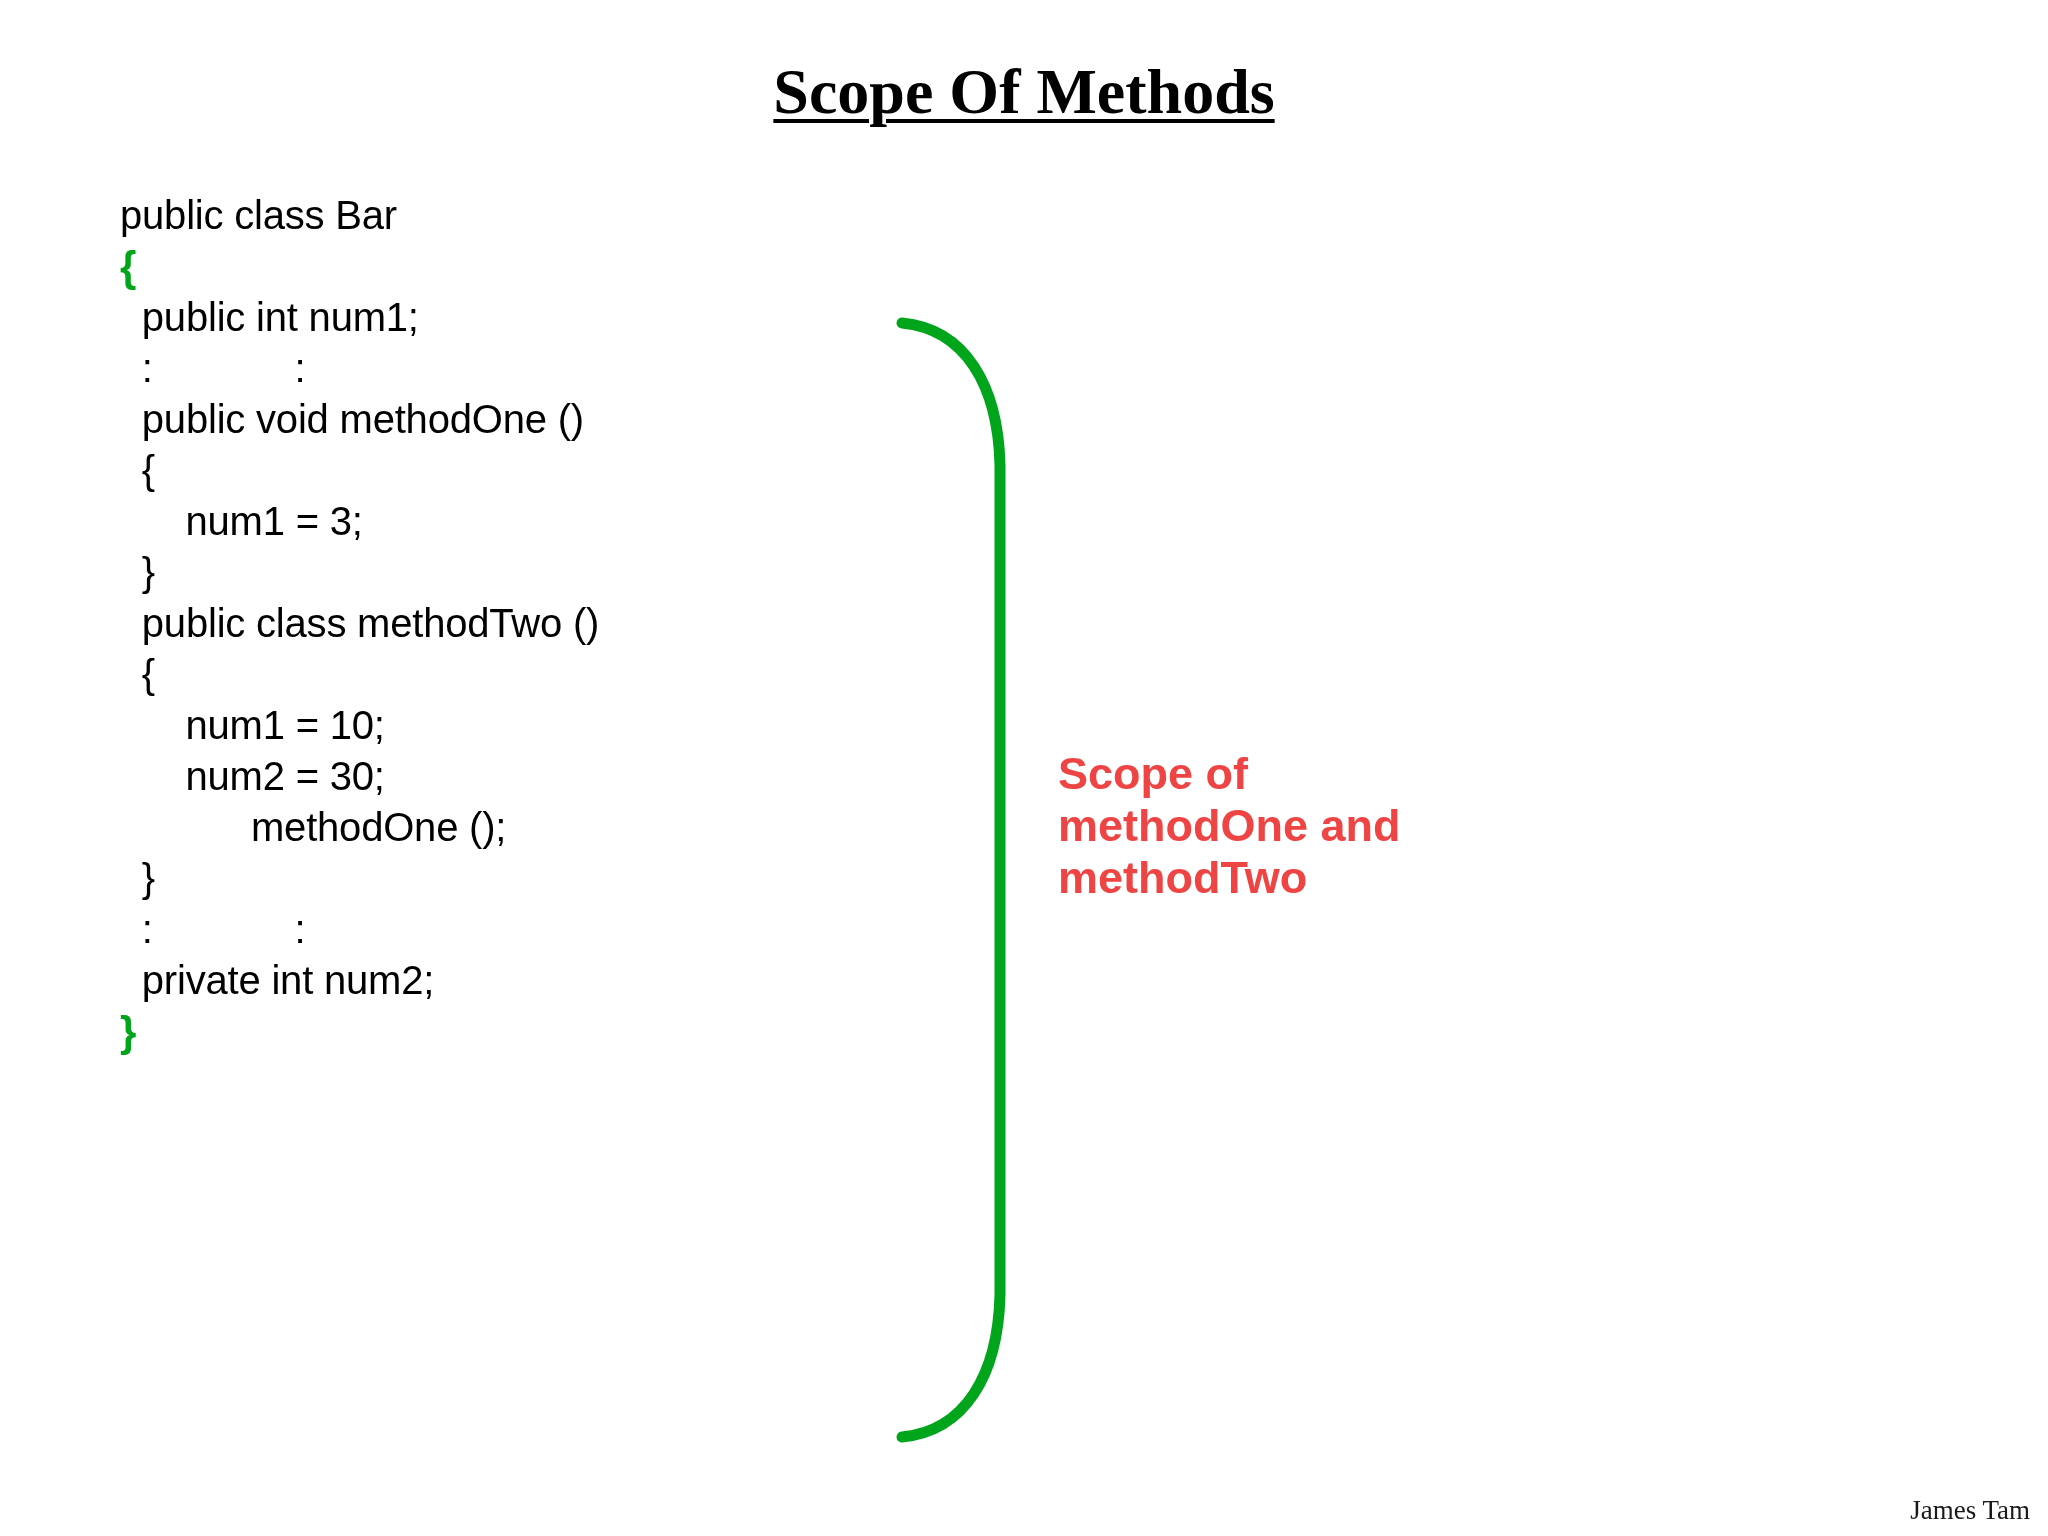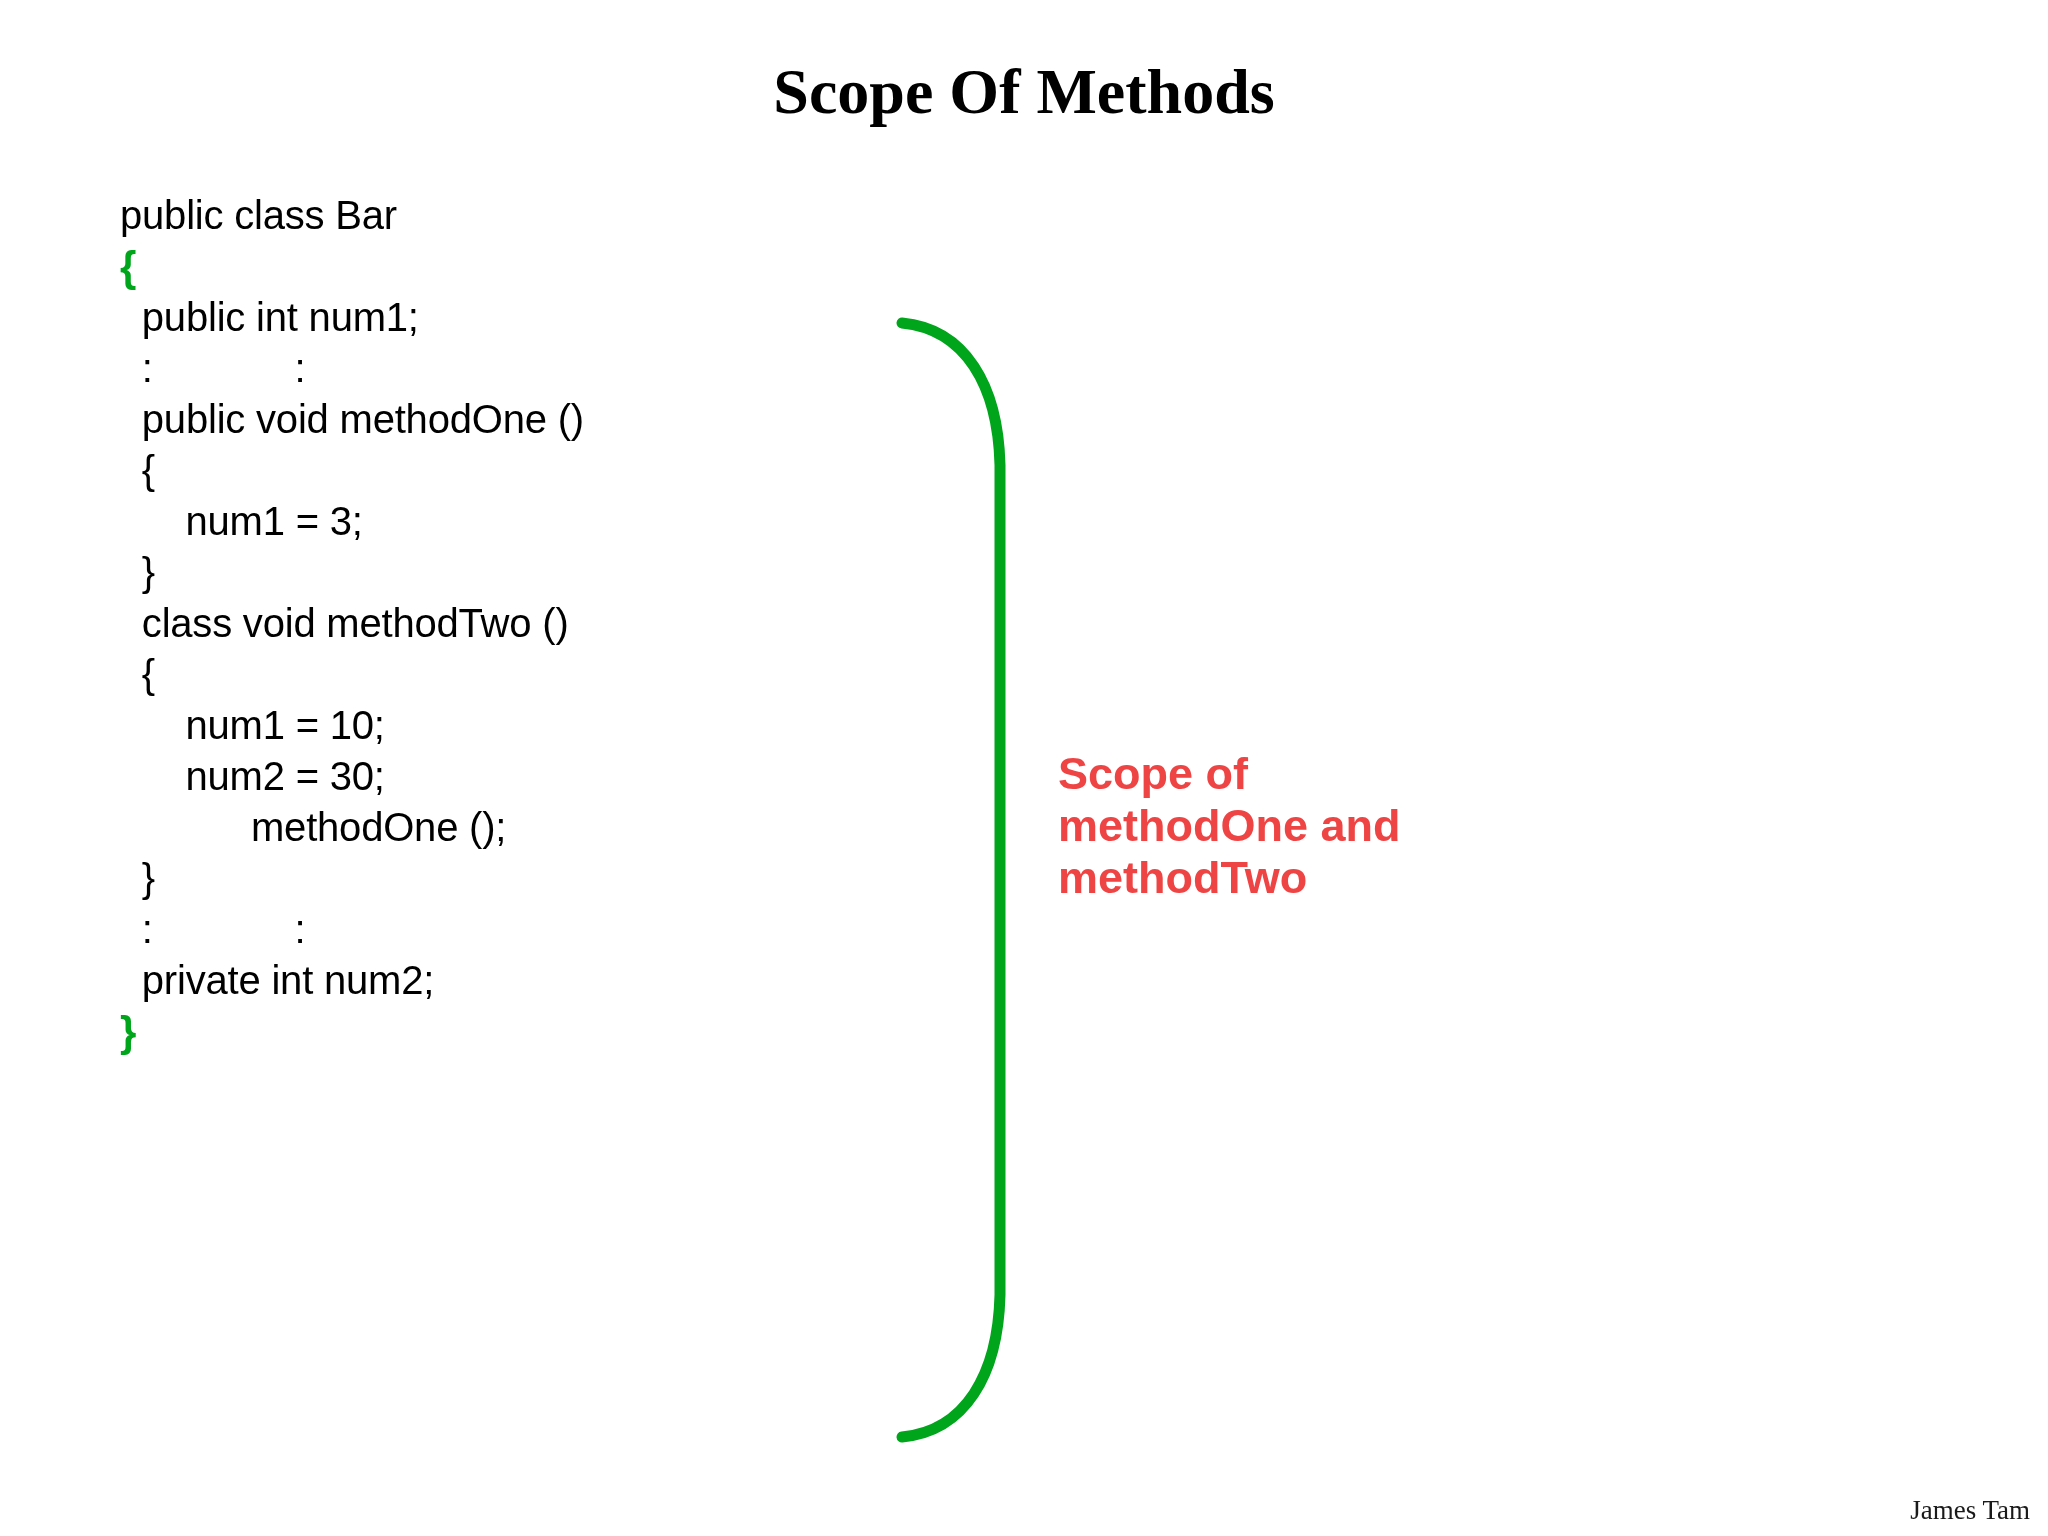--- a/index.html
+++ b/index.html
@@ -24,20 +24,21 @@
     width: 2048px;
     text-align: center;
     font-family: "Liberation Serif", serif;
     font-weight: bold;
     font-size: 64px;
     line-height: 1.05;
     color: #000000;
     letter-spacing: 0px;
   }
   #title .ul {
+    text-decoration: underline;
     text-decoration-thickness: 4px;
     text-underline-offset: 6px;
     margin-top: 16px;
   }
 
   
   #code {
     position: absolute;
     left: 92px;
     top: 190px;
@@ -110,21 +111,21 @@
 
   <div id="code">
     <div class="code-line">public class Bar</div>
     <div class="code-line brace-green">{</div>
     <div class="code-line">  public int num1;</div>
     <div class="code-line">  :             :</div>
     <div class="code-line">  public void methodOne ()</div>
     <div class="code-line">  {</div>
     <div class="code-line">      num1 = 3;</div>
     <div class="code-line">  }</div>
-    <div class="code-line">  class void methodTwo ()</div>
+    <div class="code-line">  public class methodTwo ()</div>
     <div class="code-line">  {</div>
     <div class="code-line">      num1 = 10;</div>
     <div class="code-line">      num2 = 30;</div>
     <div class="code-line">            methodOne ();</div>
     <div class="code-line">  }</div>
     <div class="code-line">  :             :</div>
     <div class="code-line">  private int num2;</div>
     <div class="code-line brace-green">}</div>
   </div>
 

